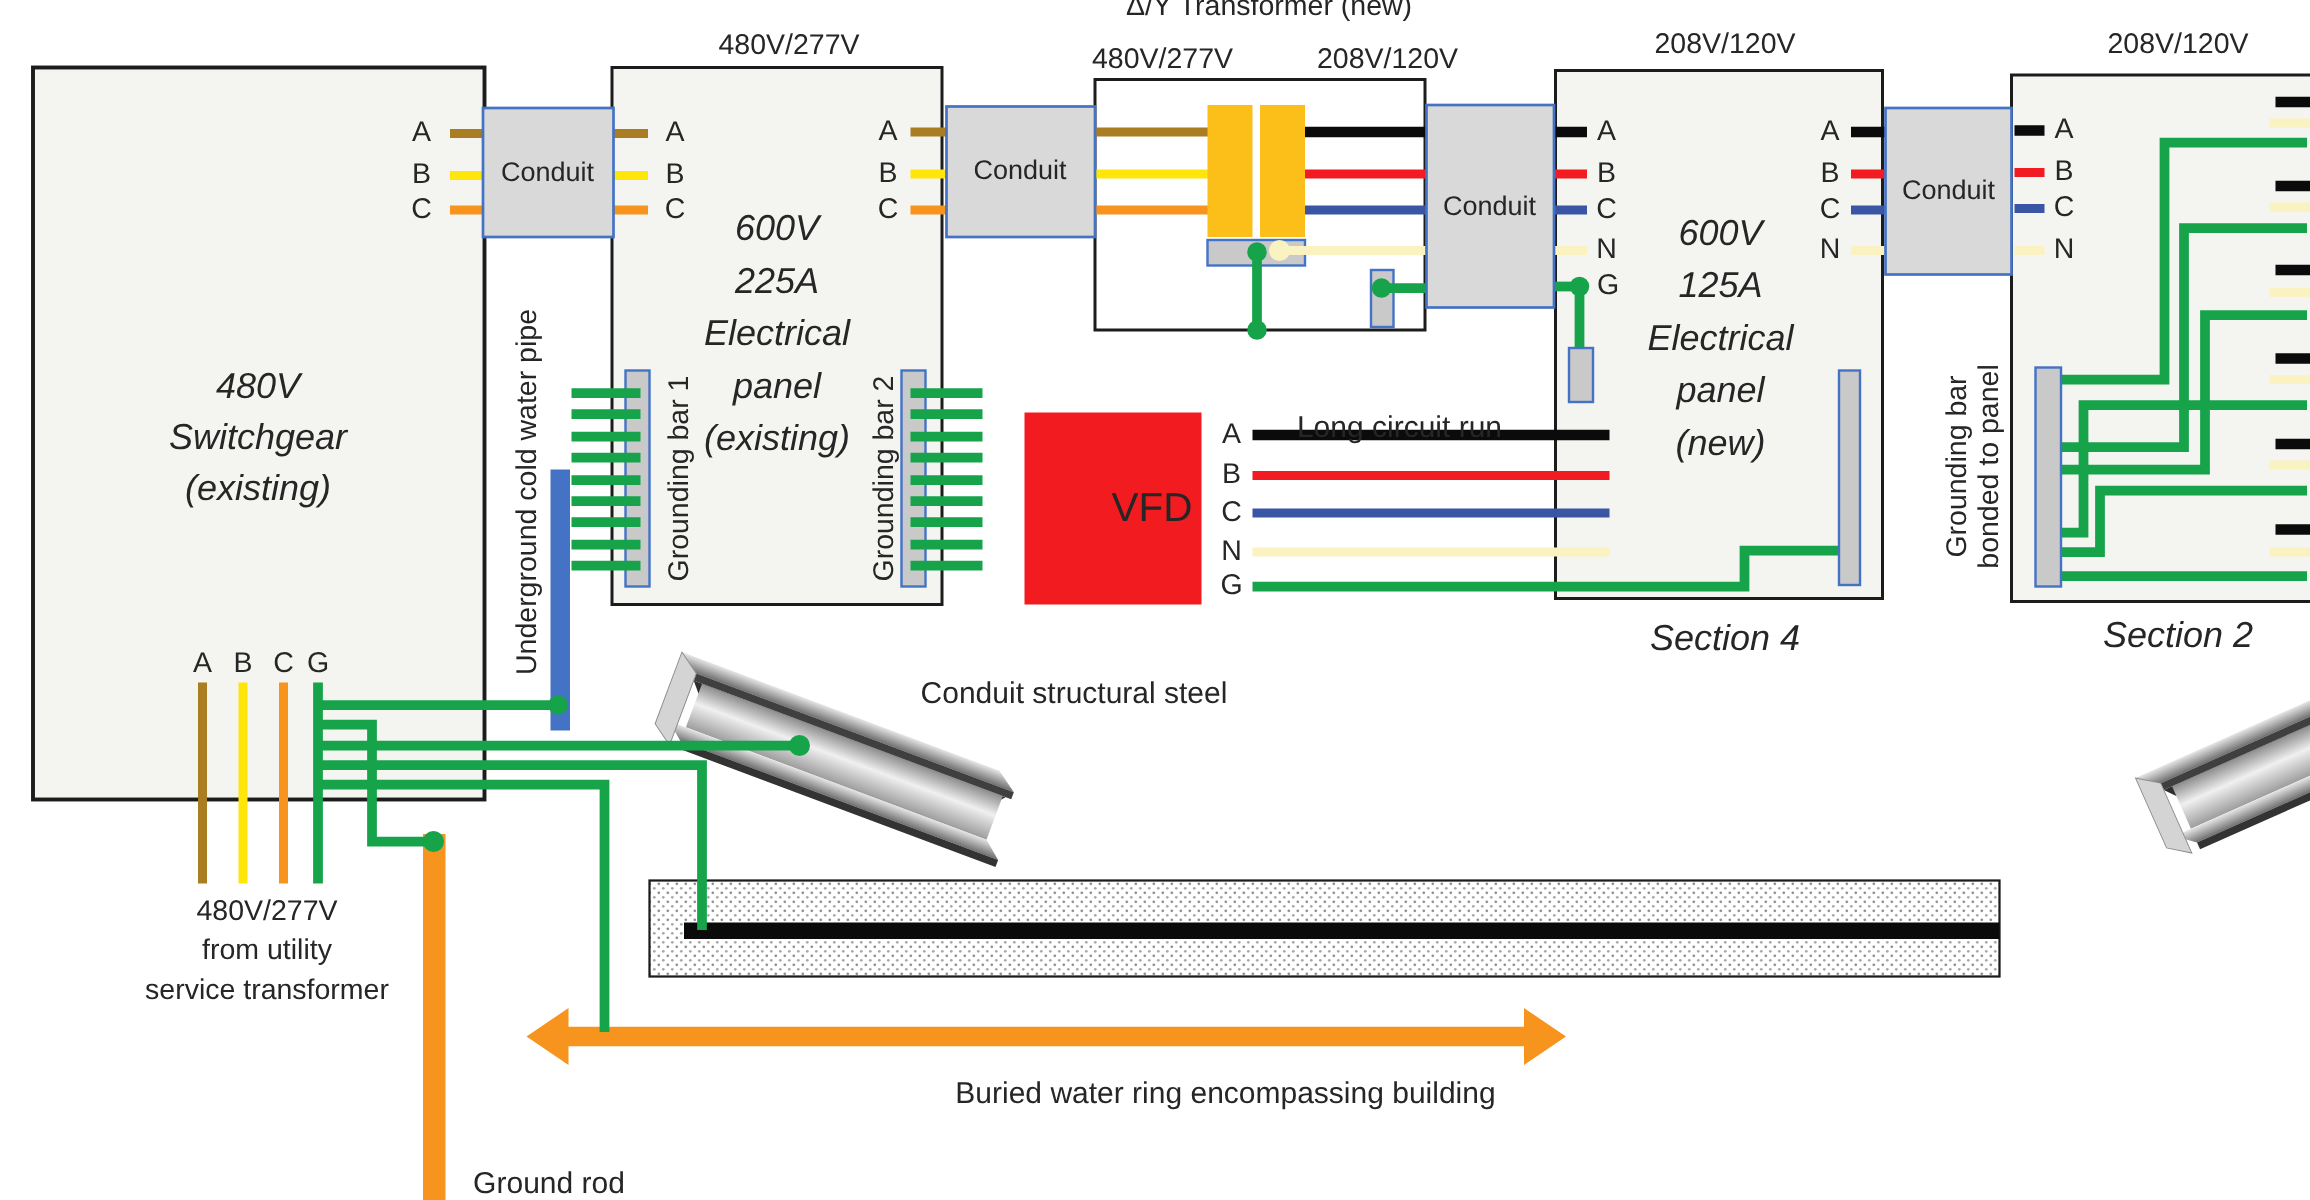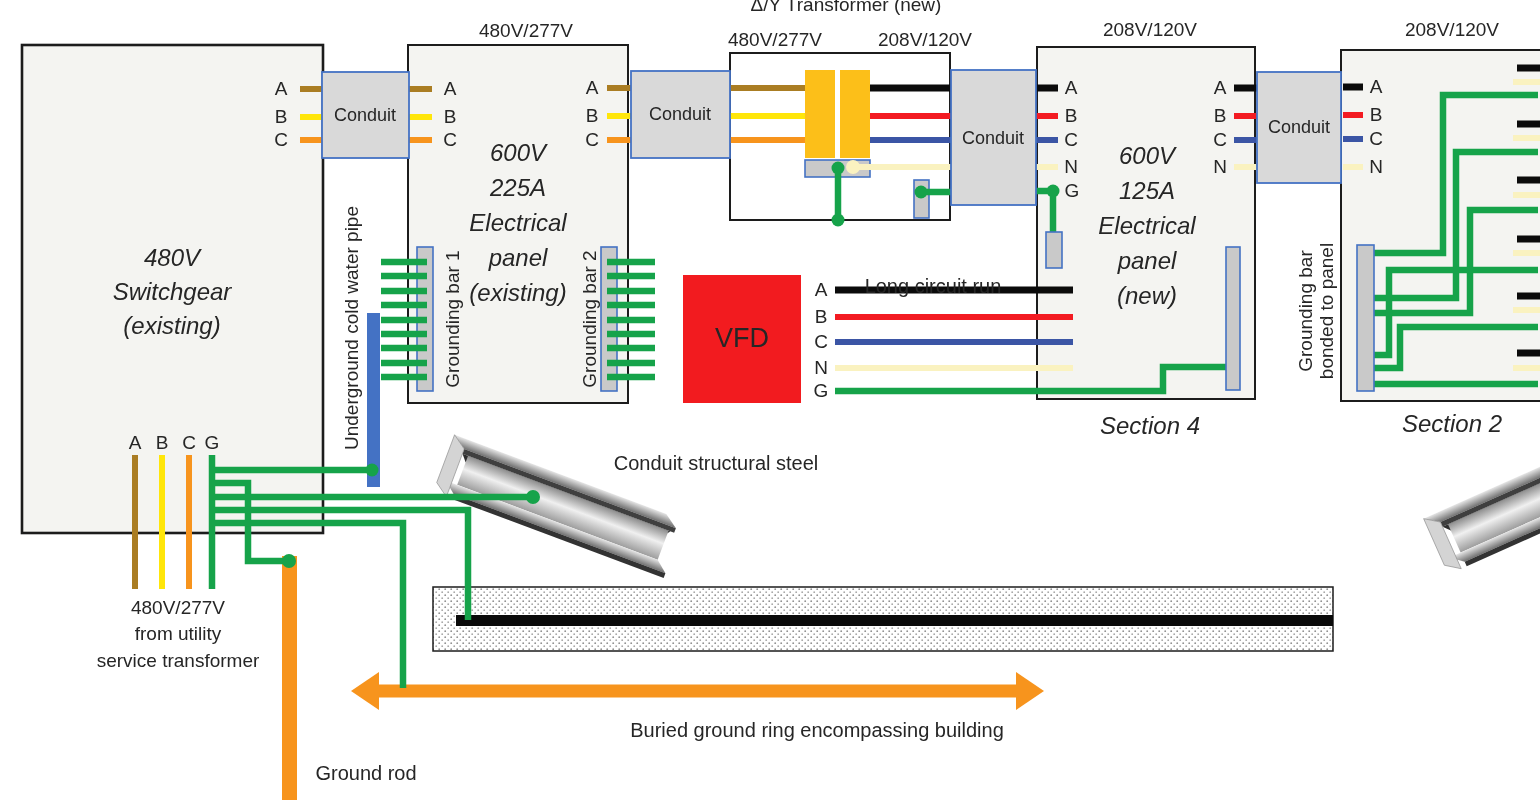--- a/index.html
+++ b/index.html
@@ -4,21 +4,21 @@
 <style>
   html,body{margin:0;padding:0;background:#fff;}
   .stage{position:relative;width:1540px;height:800px;overflow:hidden;background:#fff;
          font-family:"Liberation Sans",sans-serif;color:var(--ink);}
   .stage svg{position:absolute;left:0;top:0;z-index:1;}
   .lbl{position:absolute;z-index:2;transform:translate(-50%,-50%);font-size:19px;
        color:var(--ink);white-space:nowrap;line-height:1.15;}
   .big{font-size:24px;font-style:italic;}
   .mid{font-size:20px;}
   .sm{font-size:18px;}
-  .vfdtxt{font-size:27px;}
+  .vfdtxt{font-size:27px;margin-left:26px;}
   .vlbl{position:absolute;z-index:2;transform:translate(-50%,-50%) rotate(-90deg);
         font-size:19px;color:var(--ink);white-space:nowrap;text-align:center;line-height:1.12;}
   
   .panel{fill:var(--panel-fill);stroke:#1c1c1c;stroke-width:2;}
   .panel-thick{fill:var(--panel-fill);stroke:#1c1c1c;stroke-width:2.6;}
   .txbox{fill:#ffffff;stroke:#1c1c1c;stroke-width:2;}
   .conduit{fill:var(--conduit-fill);stroke:var(--conduit-border);stroke-width:1.8;}
   .gbar{fill:var(--bar-fill);stroke:var(--conduit-border);stroke-width:1.6;}
   .wA{stroke:var(--brown);stroke-width:6;fill:none;}
   .wB{stroke:var(--yellow);stroke-width:6;fill:none;}
@@ -249,22 +249,22 @@
   <div>Grounding bar</div>
   <div>bonded to panel</div>
 </div>
 <div class="lbl big" style="left:1452px;top:424px">Section 2</div>
 
 <div class="lbl vfdtxt" style="left:742px;top:339px">VFD</div>
 <div class="lbl mid" style="left:933px;top:286px">Long circuit run</div>
 
 <div class="vlbl" style="left:352px;top:328px">Underground cold water pipe</div>
 <div class="lbl mid" style="left:716px;top:463px">Conduit structural steel</div>
-<div class="lbl mid" style="left:817px;top:730px">Buried ground ring encompassing building</div>
-<div class="lbl mid" style="left:366px;top:773px">Ground rod</div>
+<div class="lbl mid" style="left:817px;top:730px">Buried water ring encompassing building</div>
+<div class="lbl mid" style="left:366px;top:790px">Ground rod</div>
 <div class="lbl" style="left:178px;top:608px">480V/277V</div>
 <div class="lbl" style="left:178px;top:634px">from utility</div>
 <div class="lbl" style="left:178px;top:661px">service transformer</div>
 
 <div class="lbl" style="left:281px;top:89px">A</div>
 <div class="lbl" style="left:281px;top:117px">B</div>
 <div class="lbl" style="left:281px;top:140px">C</div>
 <div class="lbl" style="left:450px;top:89px">A</div>
 <div class="lbl" style="left:450px;top:117px">B</div>
 <div class="lbl" style="left:450px;top:140px">C</div>

